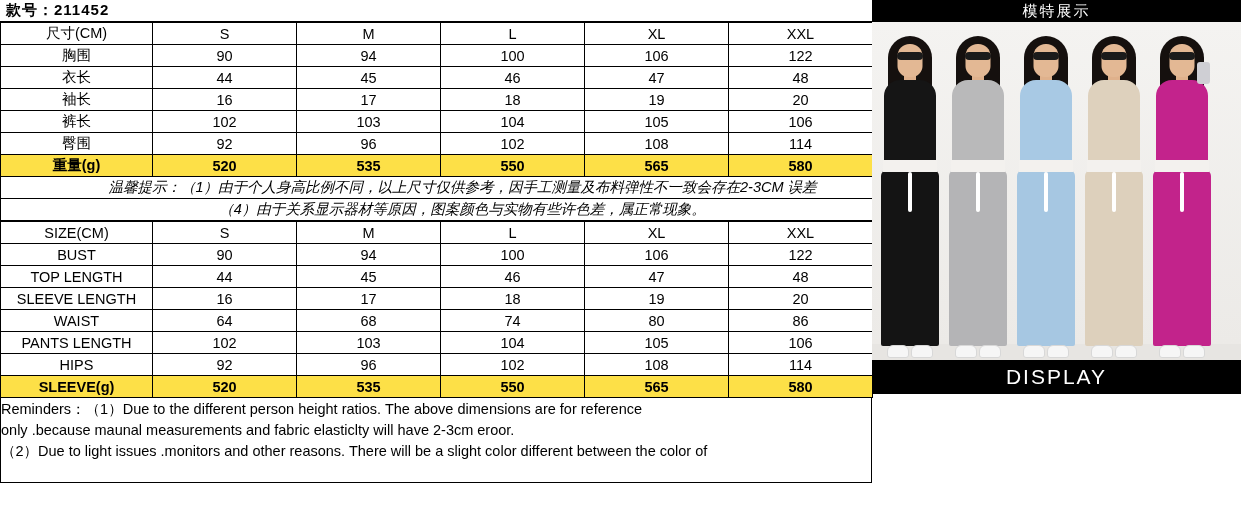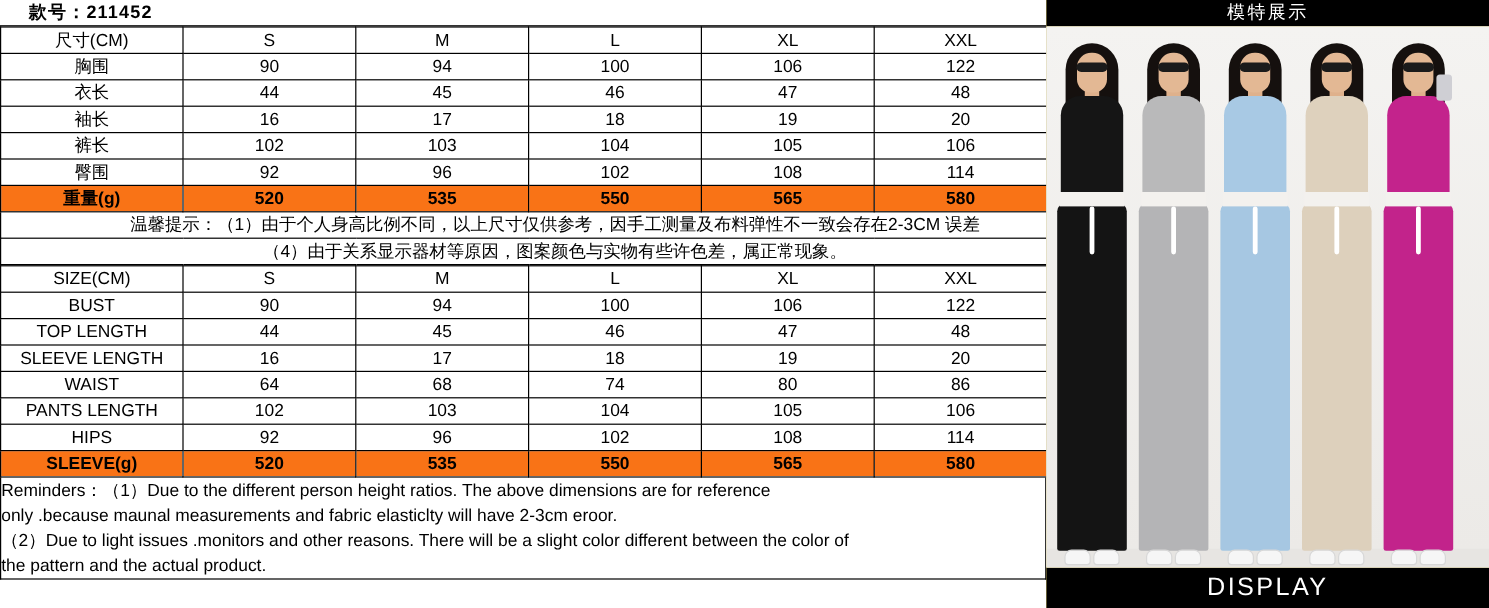--- a/index.html
+++ b/index.html
@@ -22,65 +22,66 @@
     width: 872px;
     height: 507px;
     position: relative;
     background: #ffffff;
   }
   .style-bar {
     height: 22px;
     border-bottom: 1px solid #000;
     display: flex;
     align-items: center;
-    padding-left: 24px;
+    padding-left: 6px;
     font-size: 15px;
     font-weight: bold;
     letter-spacing: 1px;
   }
   table.size {
     border-collapse: collapse;
     width: 872px;
     table-layout: fixed;
   }
   table.size td {
     border: 1px solid #000;
     height: 22px;
     text-align: center;
     font-size: 14.5px;
     padding: 0;
     white-space: nowrap;
     overflow: hidden;
   }
   .col-label { width: 152px; }
   .col-v { width: 144px; }
-  .highlight { background: #f97316; font-weight: bold; }
+  .highlight { background: #fde047; font-weight: bold; }
   .note-row td {
     text-align: left;
     font-size: 14px;
     padding-left: 4px;
     height: 22px;
+    font-style: italic;
   }
   .note-row td.indent { padding-left: 52px; }
   .en-label { font-size: 13.5px; }
   .reminder {
     border: 1px solid #000;
     border-top: none;
     width: 872px;
     font-size: 14.5px;
     line-height: 21px;
     padding: 1px 4px 2px 0;
     height: 85px;
   }
   .reminder div { white-space: nowrap; }
   
   .right {
     width: 369px;
-    height: 507px;
-    background: #fde047;
+    height: 394px;
+    background: #c2410c;
     position: relative;
     display: flex;
     flex-direction: column;
   }
   .right-title {
     height: 22px;
     color: #ffffff;
     font-size: 15px;
     text-align: center;
     line-height: 22px;
@@ -386,21 +387,20 @@
           <td class="highlight">565</td>
           <td class="highlight">580</td>
         </tr>
       </tbody>
     </table>
 
     <div class="reminder">
       <div>Reminders：（1）Due to the different  person height ratios. The above dimensions are for reference</div>
       <div>only .because maunal measurements and fabric elasticlty will have 2-3cm eroor.</div>
       <div>（2）Due to light issues .monitors and other reasons. There will be a slight color different between the color of</div>
-      <div>the pattern and the actual product.</div>
     </div>
   </div>
 
   <div class="right">
     <div class="right-title">模特展示</div>
     <div class="photo-area">
       <div class="wall-shadow"></div>
       <div class="floor"></div>
 
       <div class="model m1">

